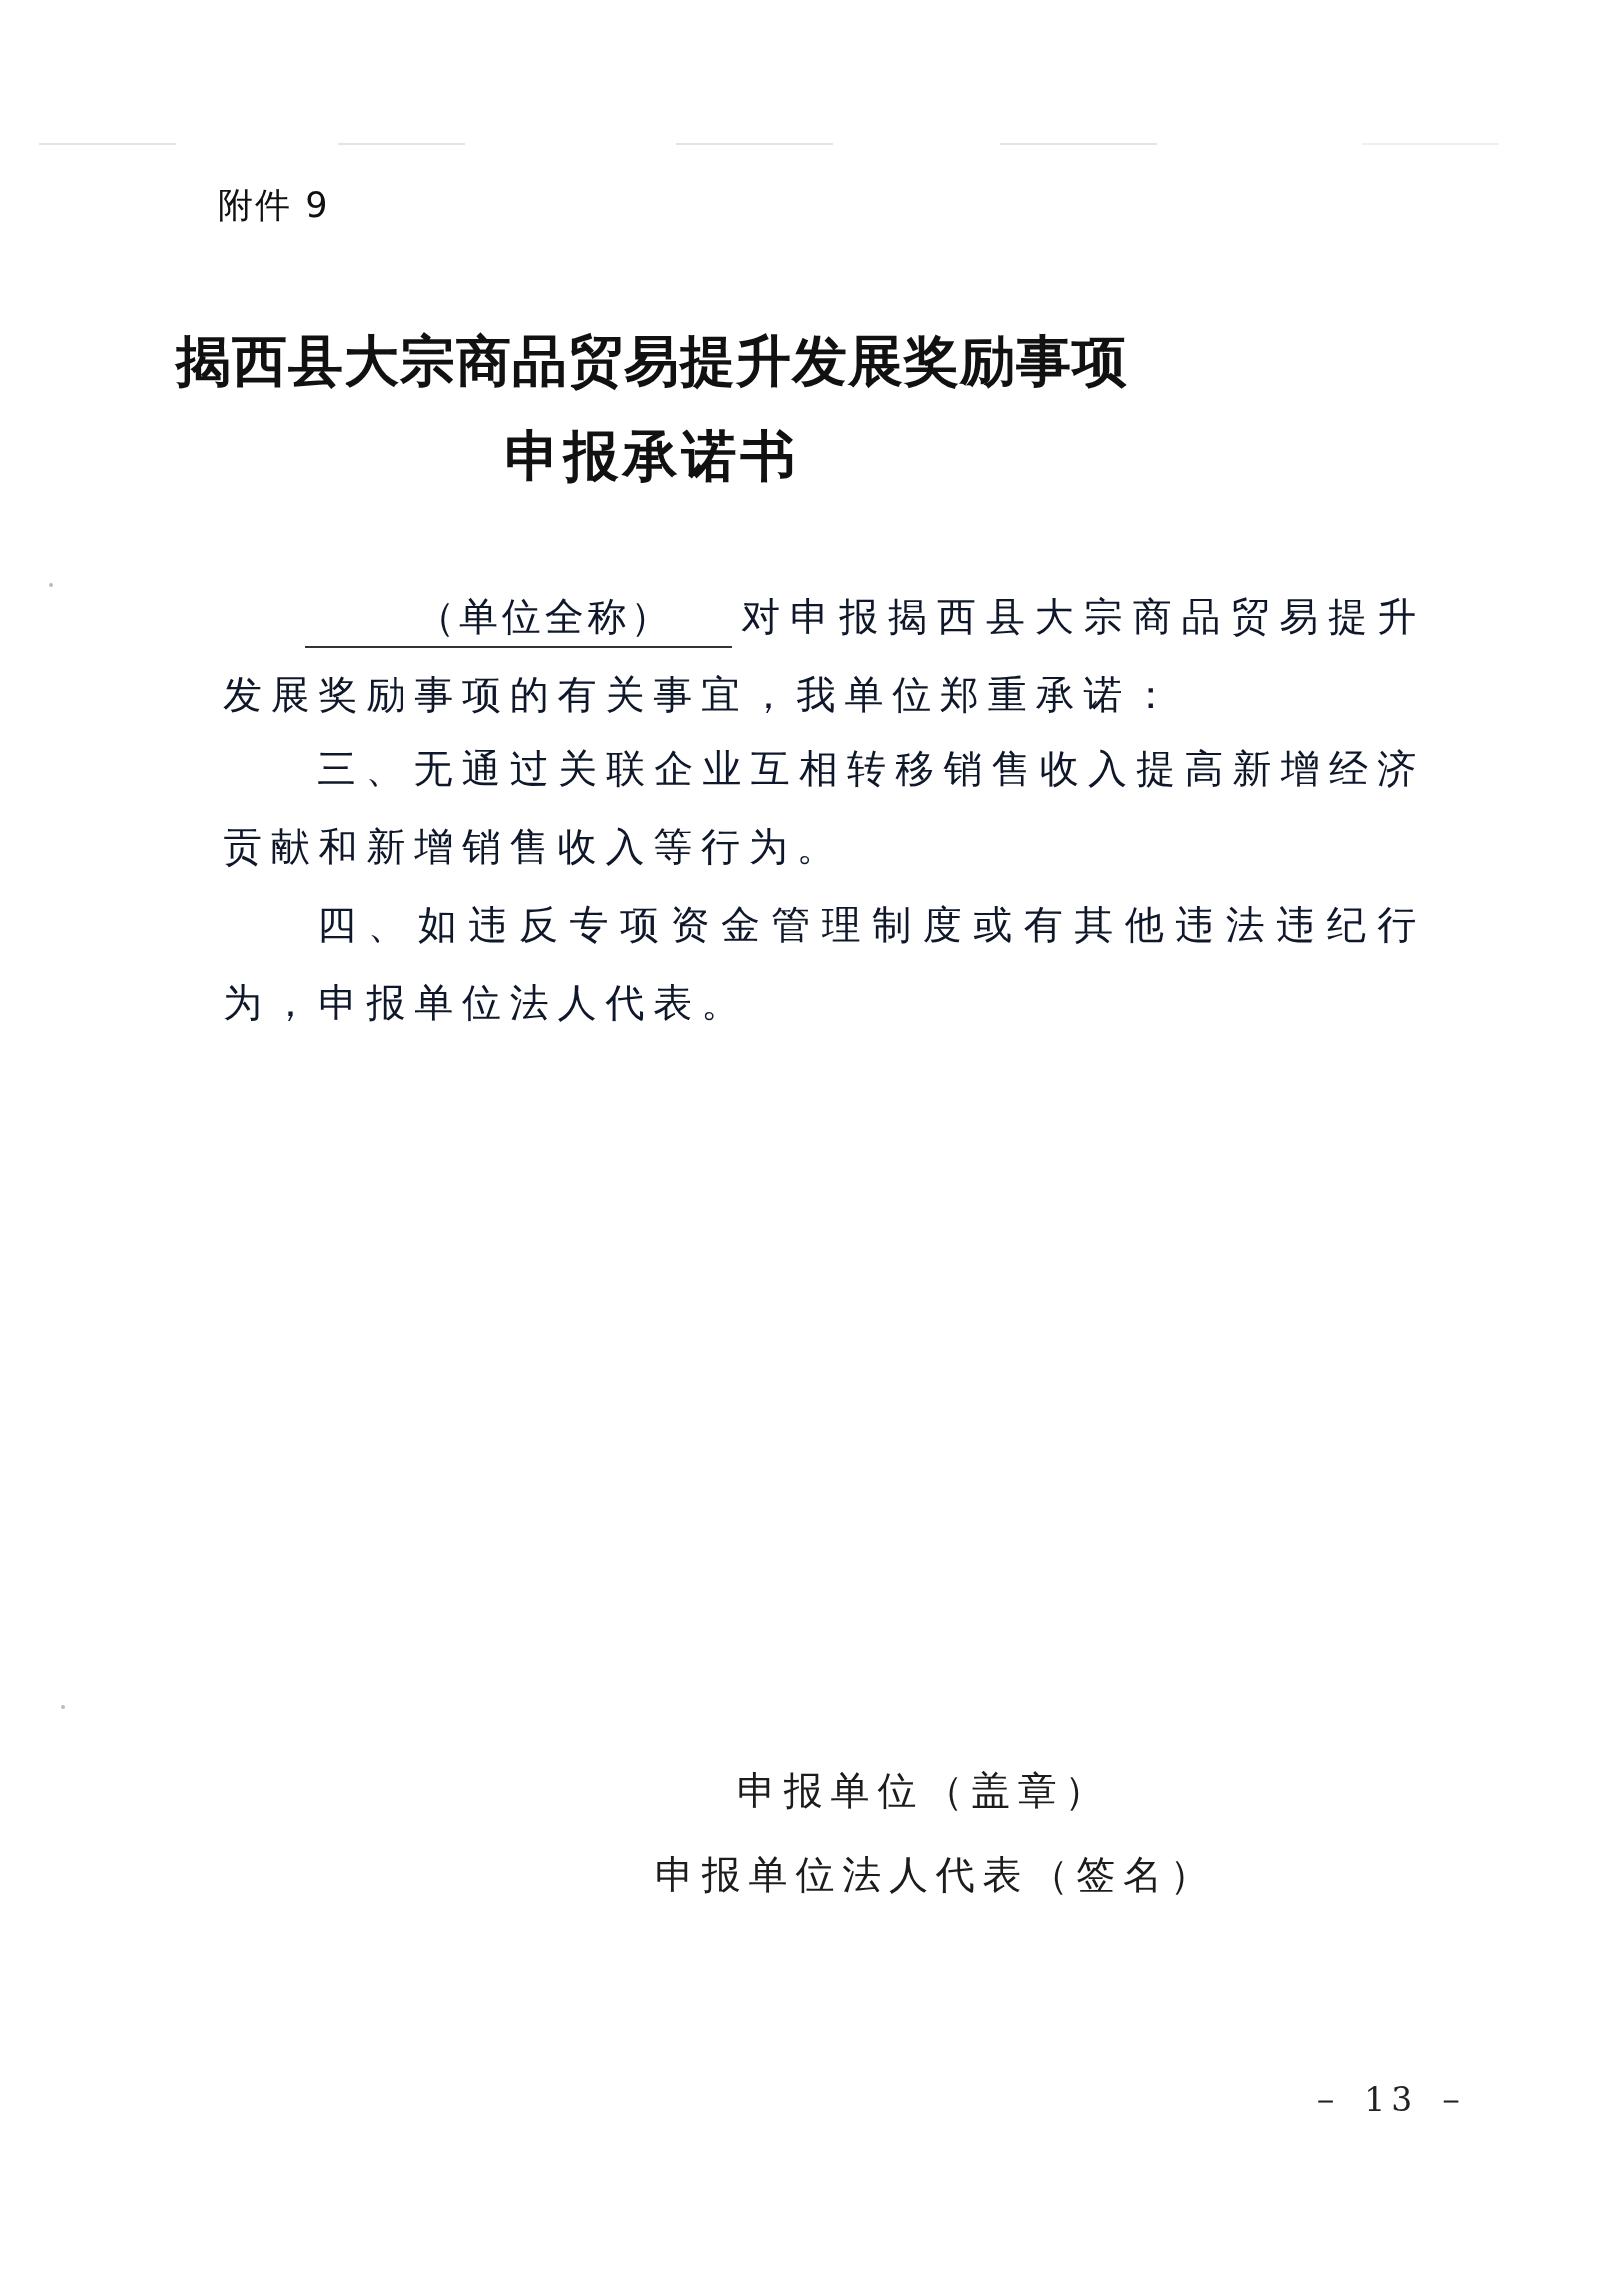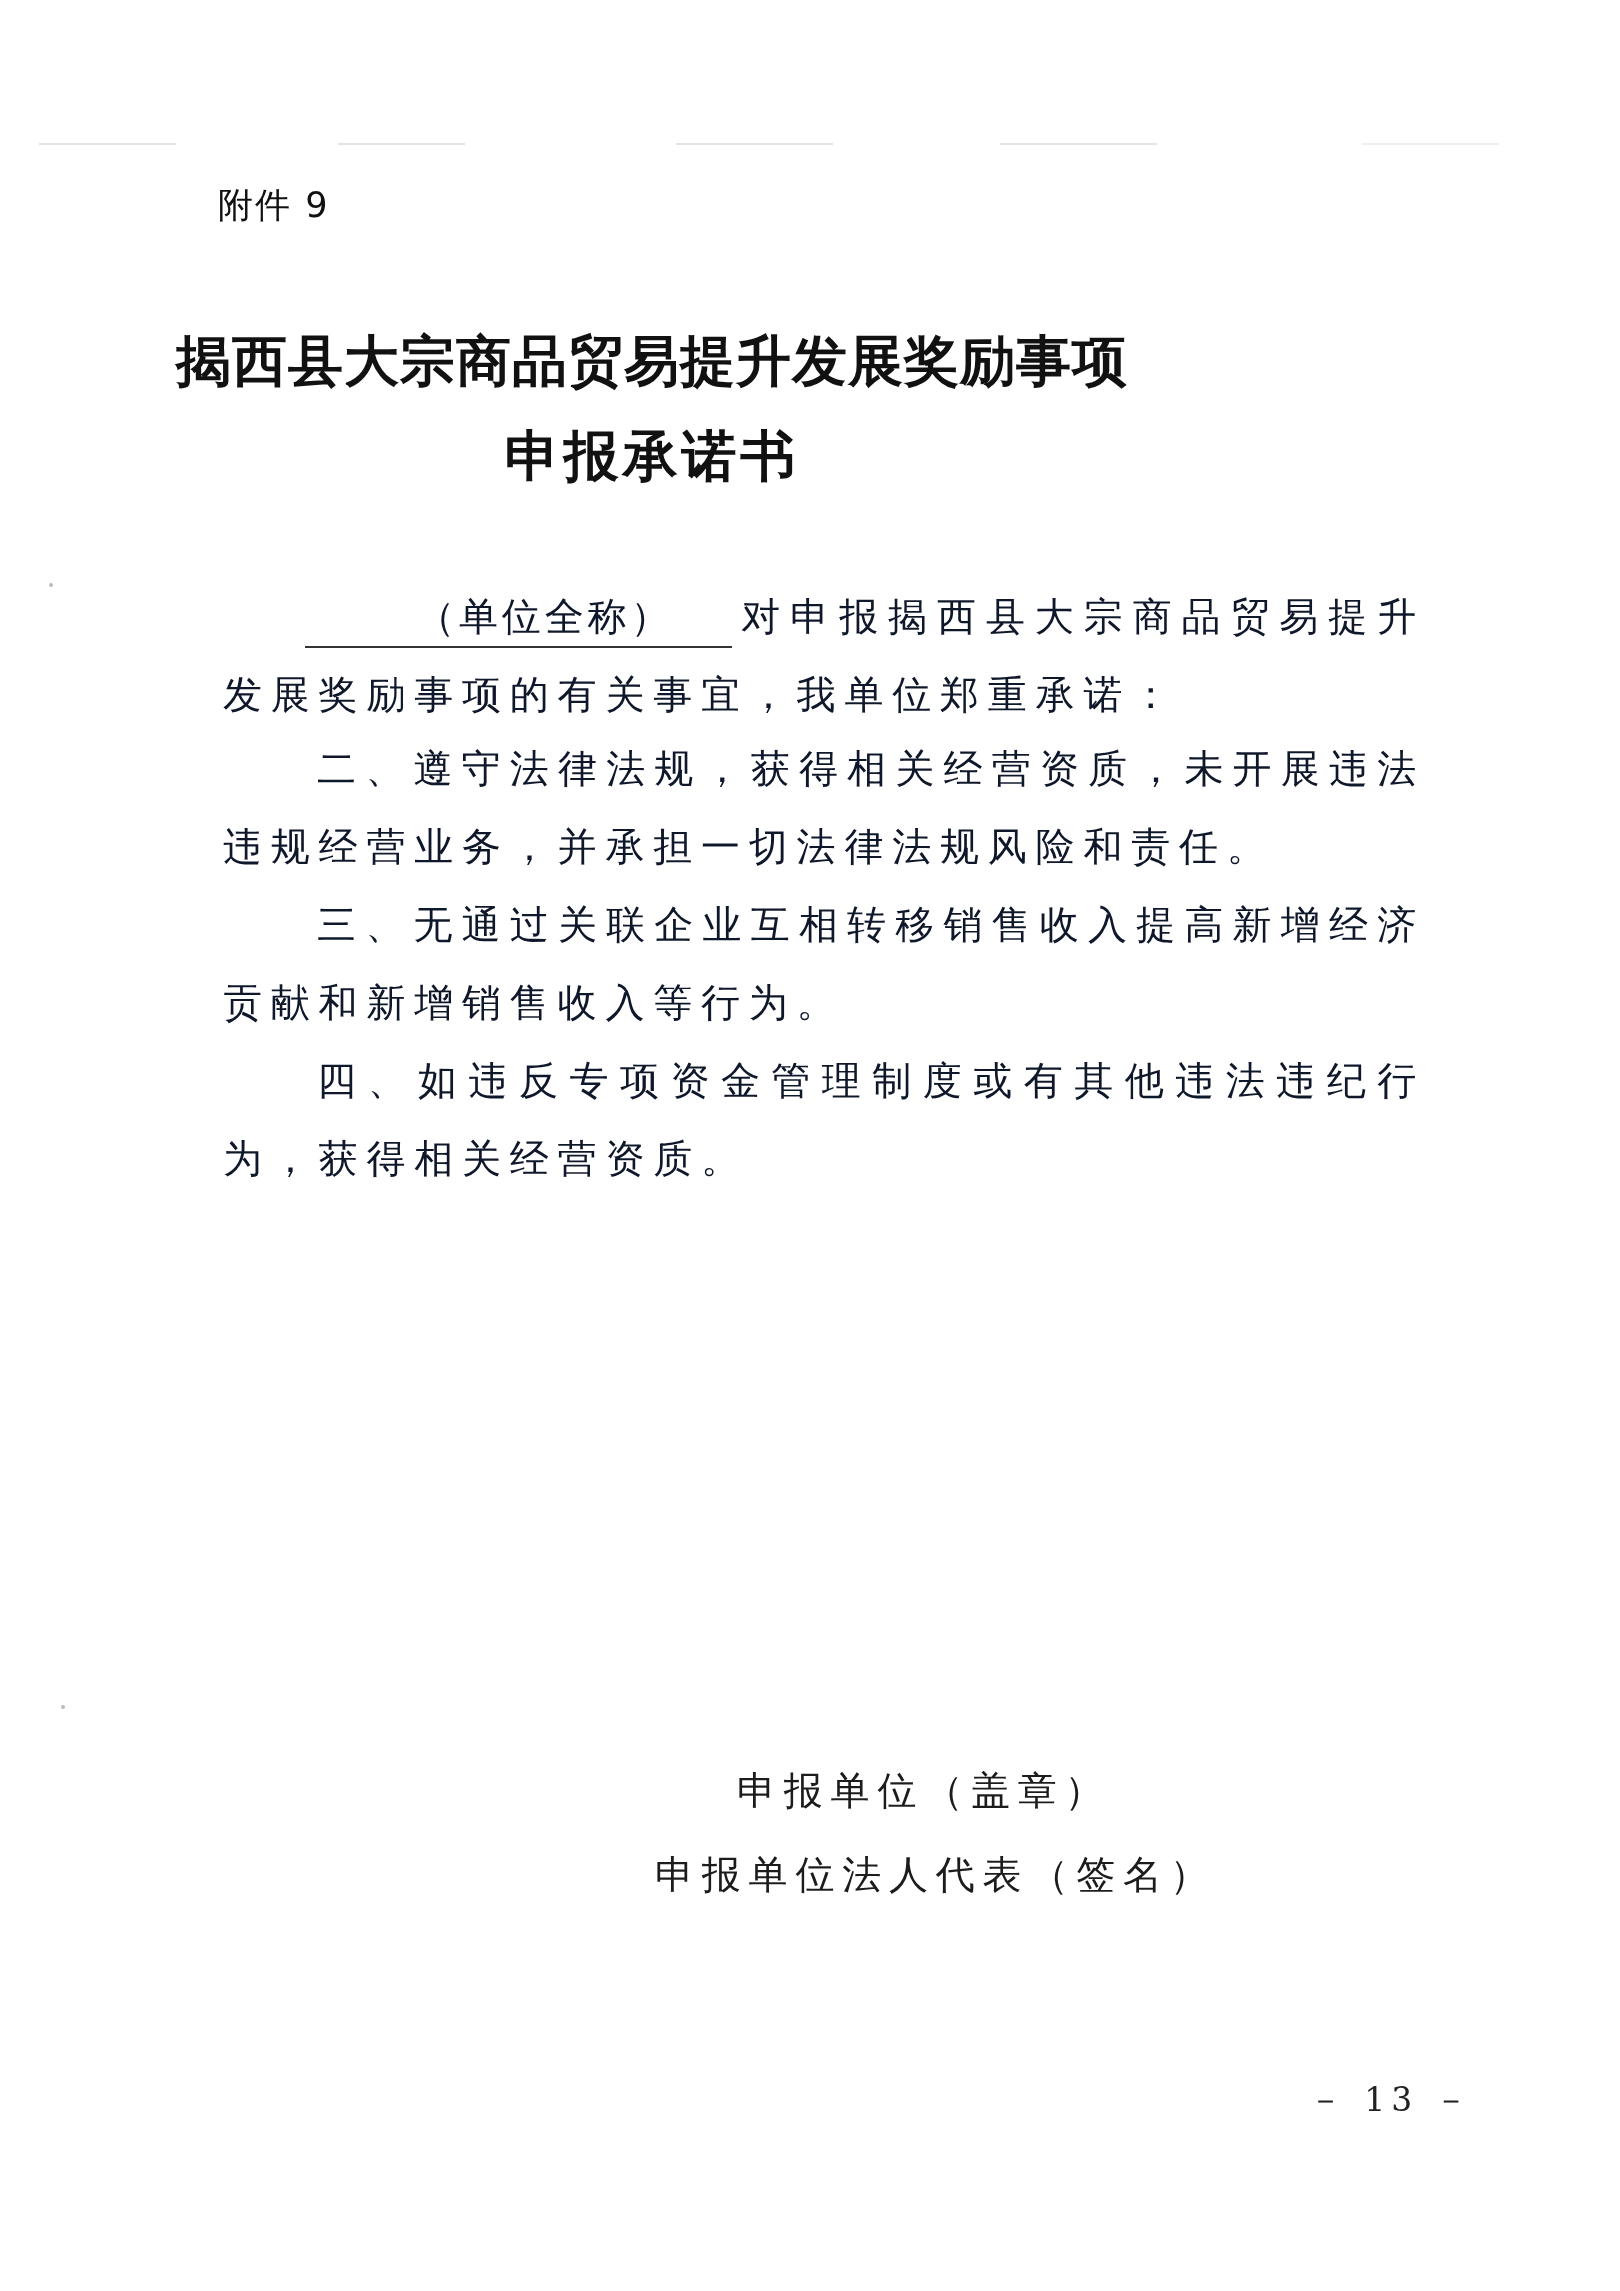--- a/index.html
+++ b/index.html
@@ -115,22 +115,21 @@
 <div class="attachment-label">附件 9</div>
 
 <div class="title line1">揭西县大宗商品贸易提升发展奖励事项</div>
 <div class="title line2">申报承诺书</div>
 
 <div class="body-text intro">
   <p class="para no-indent" style="text-indent:82px;"><span class="unit-blank">（单位全称）</span><span>对申报揭西县大宗商品贸易提升发展奖励事项的有关事宜，我单位郑重承诺：</span></p>
 </div>
 
 <div class="body-text items">
-  <p class="para">二、遵守法律法规，获得相关经营资质，未开展违法违规经营业务，并承担一切法律法规风险和责任。</p>
   <p class="para">三、无通过关联企业互相转移销售收入提高新增经济贡献和新增销售收入等行为。</p>
-  <p class="para">四、如违反专项资金管理制度或有其他违法违纪行为，获得相关经营资质。</p>
+  <p class="para">四、如违反专项资金管理制度或有其他违法违纪行为，申报单位法人代表。</p>
 </div>
 
 <div class="sign-block sign-unit">申报单位（盖章）</div>
 <div class="sign-block sign-rep">申报单位法人代表（签名）</div>
 
 <div class="page-number">－ 13 －</div>
 
 
 </body></html>

